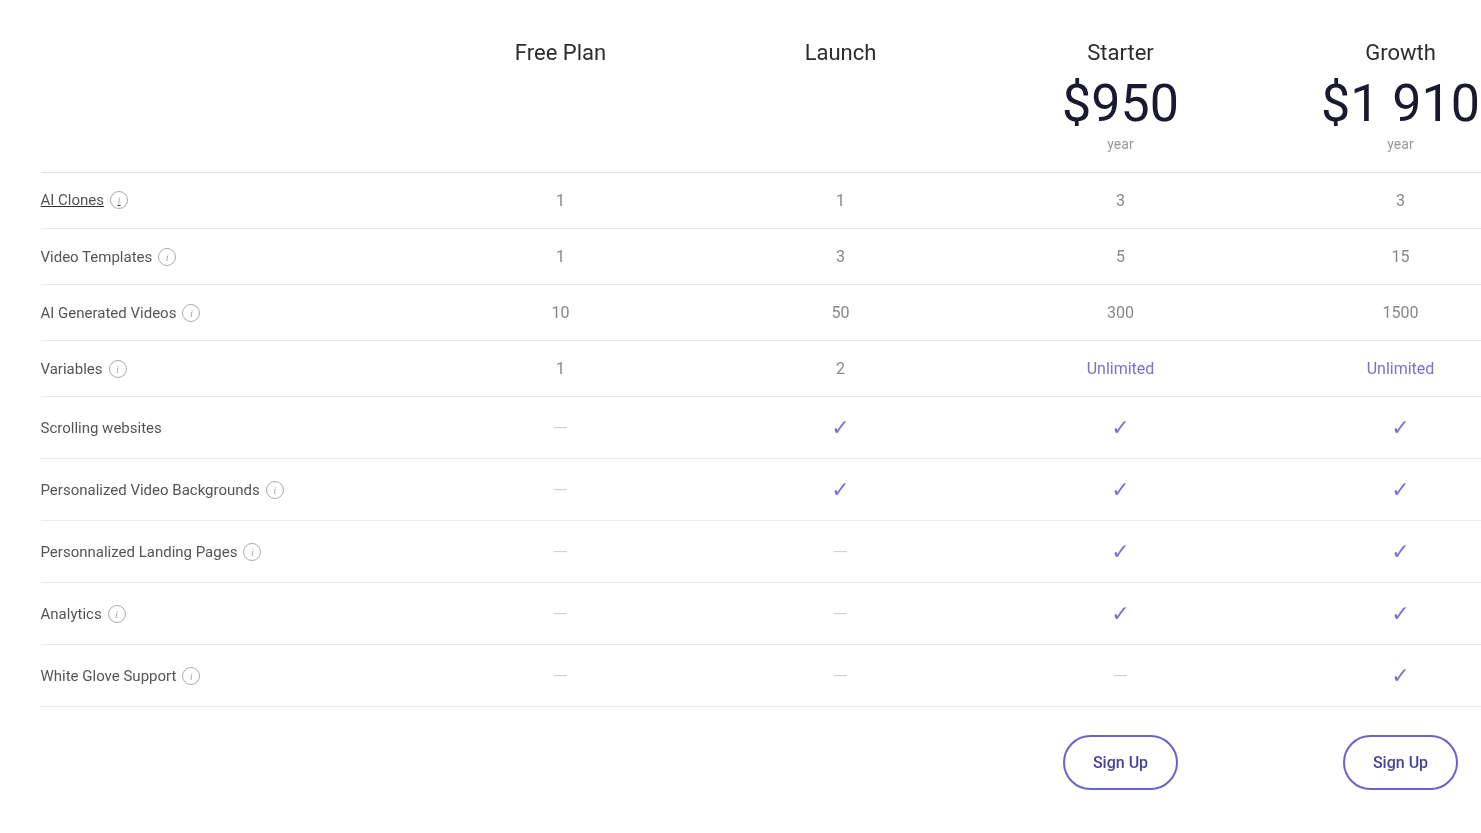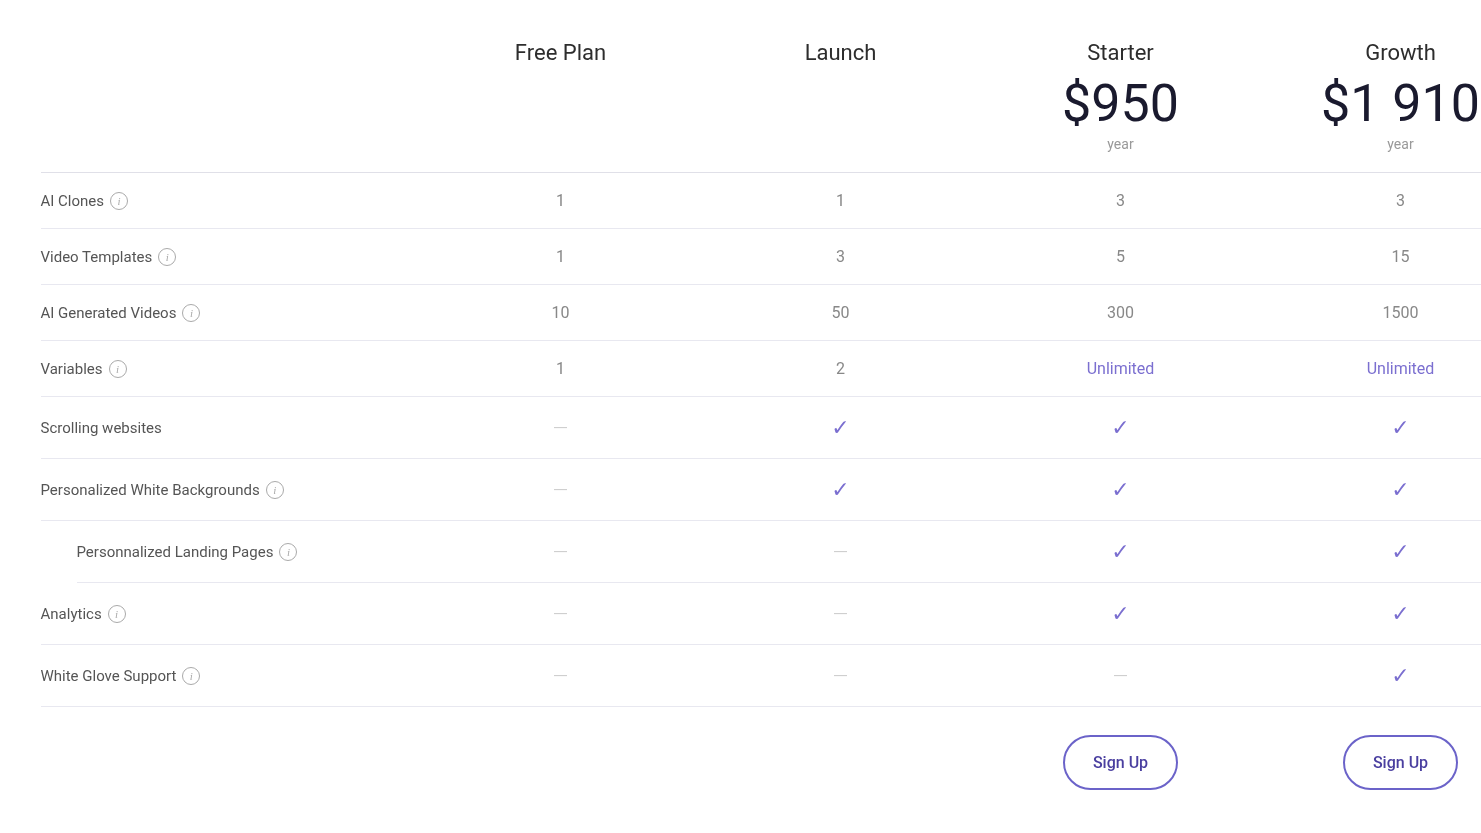--- a/index.html
+++ b/index.html
@@ -163,21 +163,21 @@
     </div>
 
     <div class="header-cell">
       <span class="plan-name">Growth</span>
       <span class="plan-price">$1 910</span>
       <span class="plan-period">year</span>
     </div>
 
     <div class="header-divider"></div>
 
-    <div id="feature-rows-container" style="display:contents;"><div class="cell feature-col" style="padding: 18px 10px 18px 0px; border-bottom: 1px solid rgb(232, 232, 240); display: flex; align-items: center;">
+    <div id="feature-rows-container" style="display:contents;"><div class="cell feature-col" style="padding: 18px 10px 18px 0px; border-bottom: 1px solid rgb(232, 232, 240); display: flex; align-items: flex-start; text-decoration: underline;">
           <span class="feature-label">
             <span>AI Clones</span>
             <span class="info-icon">i</span>
           </span>
         </div><div class="cell" style="padding: 18px 10px; text-align: center; border-bottom: 1px solid rgb(232, 232, 240); display: flex; align-items: center; justify-content: center;">
           <span class="cell-value">1</span>
         </div><div class="cell" style="padding: 18px 10px; text-align: center; border-bottom: 1px solid rgb(232, 232, 240); display: flex; align-items: center; justify-content: center;">
           <span class="cell-value">1</span>
         </div><div class="cell" style="padding: 18px 10px; text-align: center; border-bottom: 1px solid rgb(232, 232, 240); display: flex; align-items: center; justify-content: center;">
           <span class="cell-value">3</span>
@@ -229,32 +229,32 @@
         </div><div class="cell" style="padding: 18px 10px; text-align: center; border-bottom: 1px solid rgb(232, 232, 240); display: flex; align-items: center; justify-content: center;">
           <span class="dash">—</span>
         </div><div class="cell" style="padding: 18px 10px; text-align: center; border-bottom: 1px solid rgb(232, 232, 240); display: flex; align-items: center; justify-content: center;">
           <span class="checkmark">✓</span>
         </div><div class="cell" style="padding: 18px 10px; text-align: center; border-bottom: 1px solid rgb(232, 232, 240); display: flex; align-items: center; justify-content: center;">
           <span class="checkmark">✓</span>
         </div><div class="cell" style="padding: 18px 10px; text-align: center; border-bottom: 1px solid rgb(232, 232, 240); display: flex; align-items: center; justify-content: center;">
           <span class="checkmark">✓</span>
         </div><div class="cell feature-col" style="padding: 18px 10px 18px 0px; border-bottom: 1px solid rgb(232, 232, 240); display: flex; align-items: center;">
           <span class="feature-label">
-            <span>Personalized White Backgrounds</span>
-            <span class="info-icon">i</span>
-          </span>
-        </div><div class="cell" style="padding: 18px 10px; text-align: center; border-bottom: 1px solid rgb(232, 232, 240); display: flex; align-items: center; justify-content: center;">
-          <span class="dash">—</span>
-        </div><div class="cell" style="padding: 18px 10px; text-align: center; border-bottom: 1px solid rgb(232, 232, 240); display: flex; align-items: center; justify-content: center;">
-          <span class="checkmark">✓</span>
-        </div><div class="cell" style="padding: 18px 10px; text-align: center; border-bottom: 1px solid rgb(232, 232, 240); display: flex; align-items: center; justify-content: center;">
-          <span class="checkmark">✓</span>
-        </div><div class="cell" style="padding: 18px 10px; text-align: center; border-bottom: 1px solid rgb(232, 232, 240); display: flex; align-items: center; justify-content: center;">
-          <span class="checkmark">✓</span>
-        </div><div class="cell feature-col" style="padding: 18px 10px 18px 0px; border-bottom: 1px solid rgb(232, 232, 240); display: flex; align-items: center; margin-left: 36px;">
+            <span>Personalized Video Backgrounds</span>
+            <span class="info-icon">i</span>
+          </span>
+        </div><div class="cell" style="padding: 18px 10px; text-align: center; border-bottom: 1px solid rgb(232, 232, 240); display: flex; align-items: center; justify-content: center;">
+          <span class="dash">—</span>
+        </div><div class="cell" style="padding: 18px 10px; text-align: center; border-bottom: 1px solid rgb(232, 232, 240); display: flex; align-items: center; justify-content: center;">
+          <span class="checkmark">✓</span>
+        </div><div class="cell" style="padding: 18px 10px; text-align: center; border-bottom: 1px solid rgb(232, 232, 240); display: flex; align-items: center; justify-content: center;">
+          <span class="checkmark">✓</span>
+        </div><div class="cell" style="padding: 18px 10px; text-align: center; border-bottom: 1px solid rgb(232, 232, 240); display: flex; align-items: center; justify-content: center;">
+          <span class="checkmark">✓</span>
+        </div><div class="cell feature-col" style="padding: 18px 10px 18px 0px; border-bottom: 1px solid rgb(232, 232, 240); display: flex; align-items: center;">
           <span class="feature-label">
             <span>Personnalized Landing Pages</span>
             <span class="info-icon">i</span>
           </span>
         </div><div class="cell" style="padding: 18px 10px; text-align: center; border-bottom: 1px solid rgb(232, 232, 240); display: flex; align-items: center; justify-content: center;">
           <span class="dash">—</span>
         </div><div class="cell" style="padding: 18px 10px; text-align: center; border-bottom: 1px solid rgb(232, 232, 240); display: flex; align-items: center; justify-content: center;">
           <span class="dash">—</span>
         </div><div class="cell" style="padding: 18px 10px; text-align: center; border-bottom: 1px solid rgb(232, 232, 240); display: flex; align-items: center; justify-content: center;">
           <span class="checkmark">✓</span>

